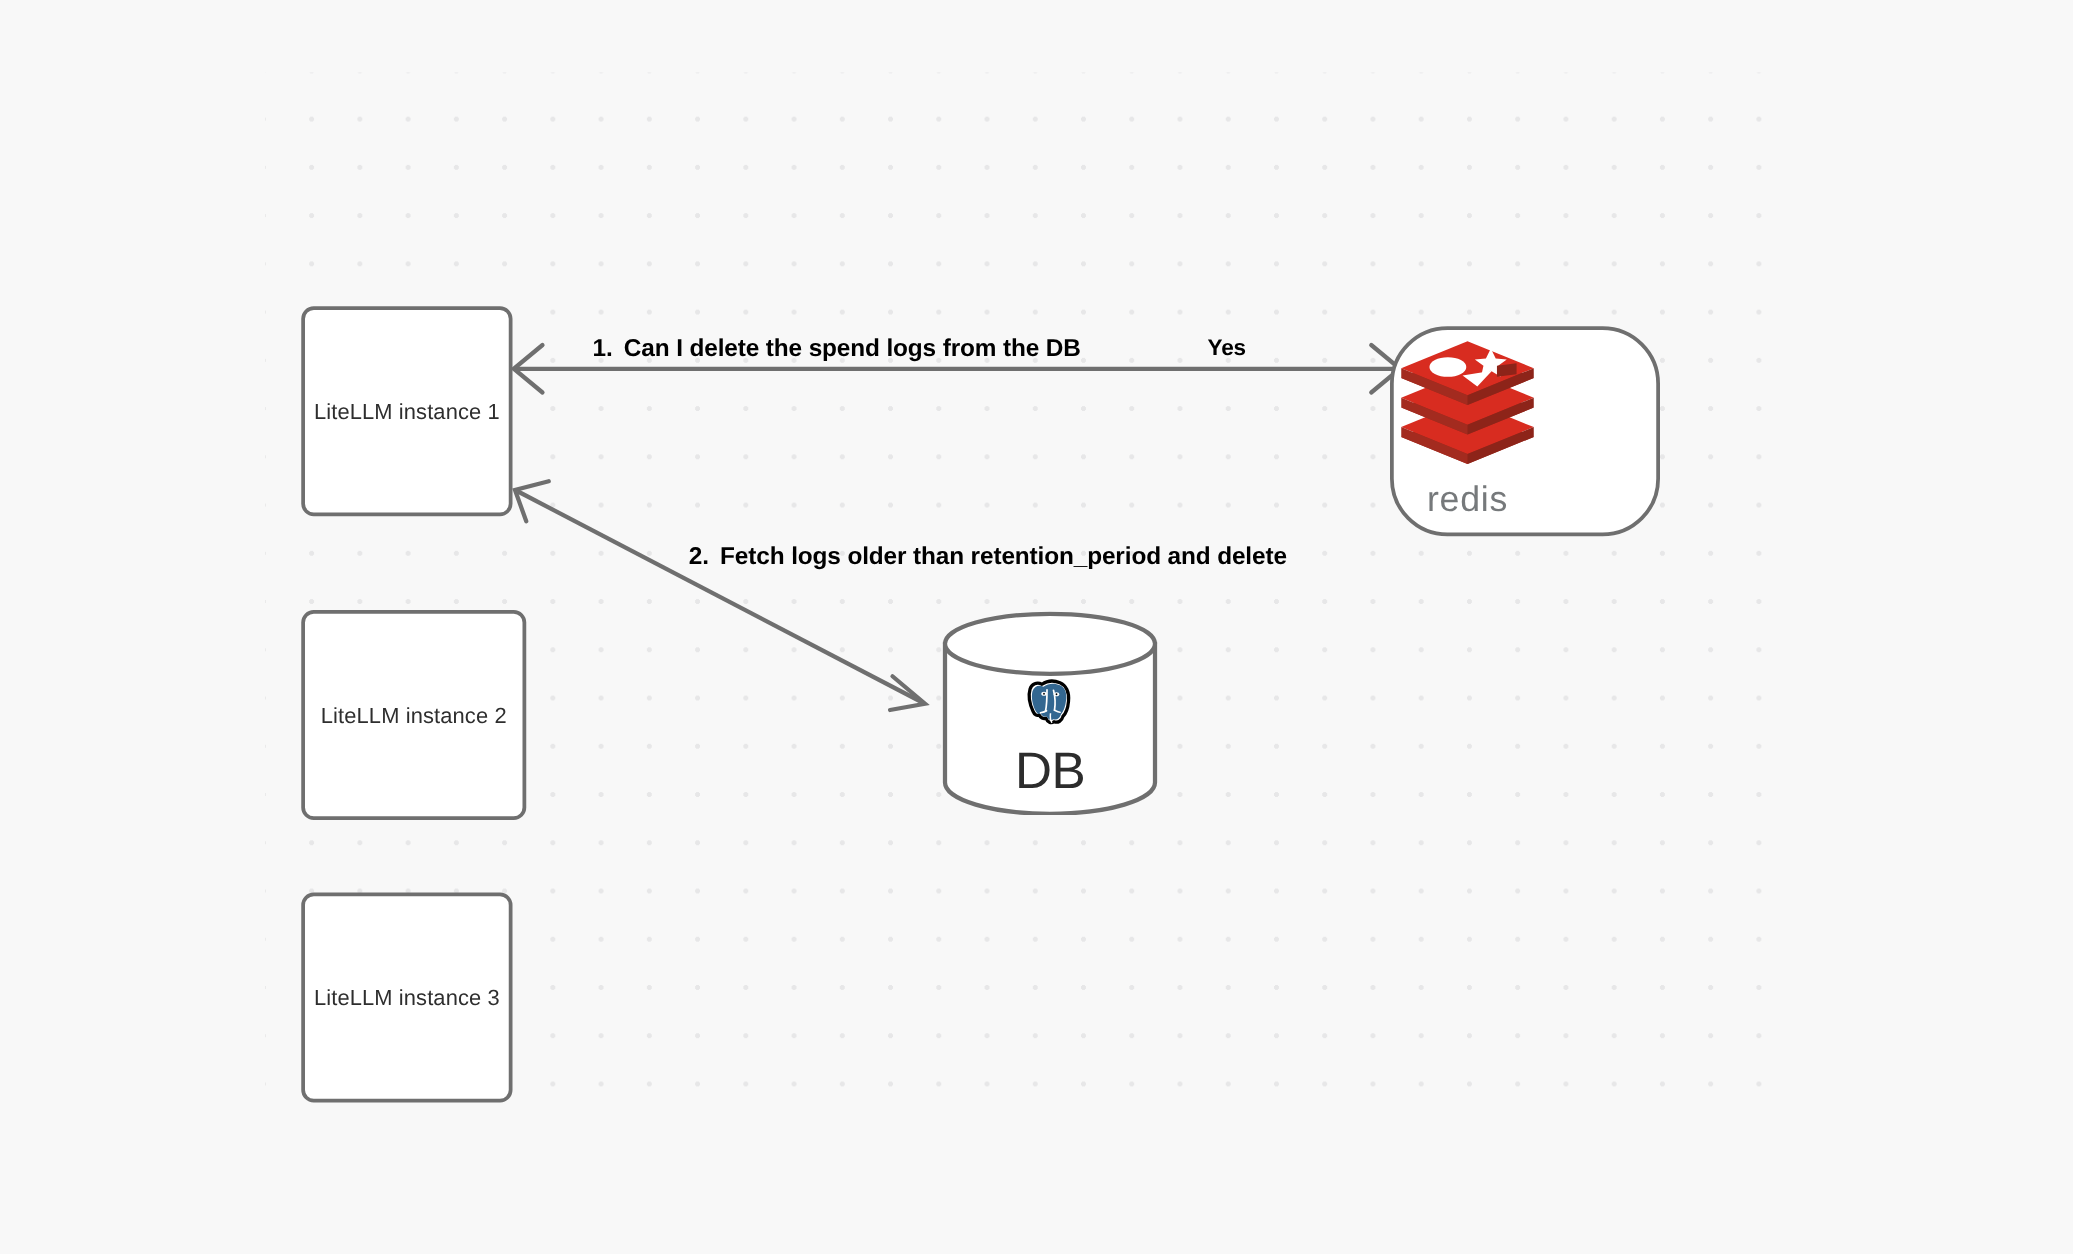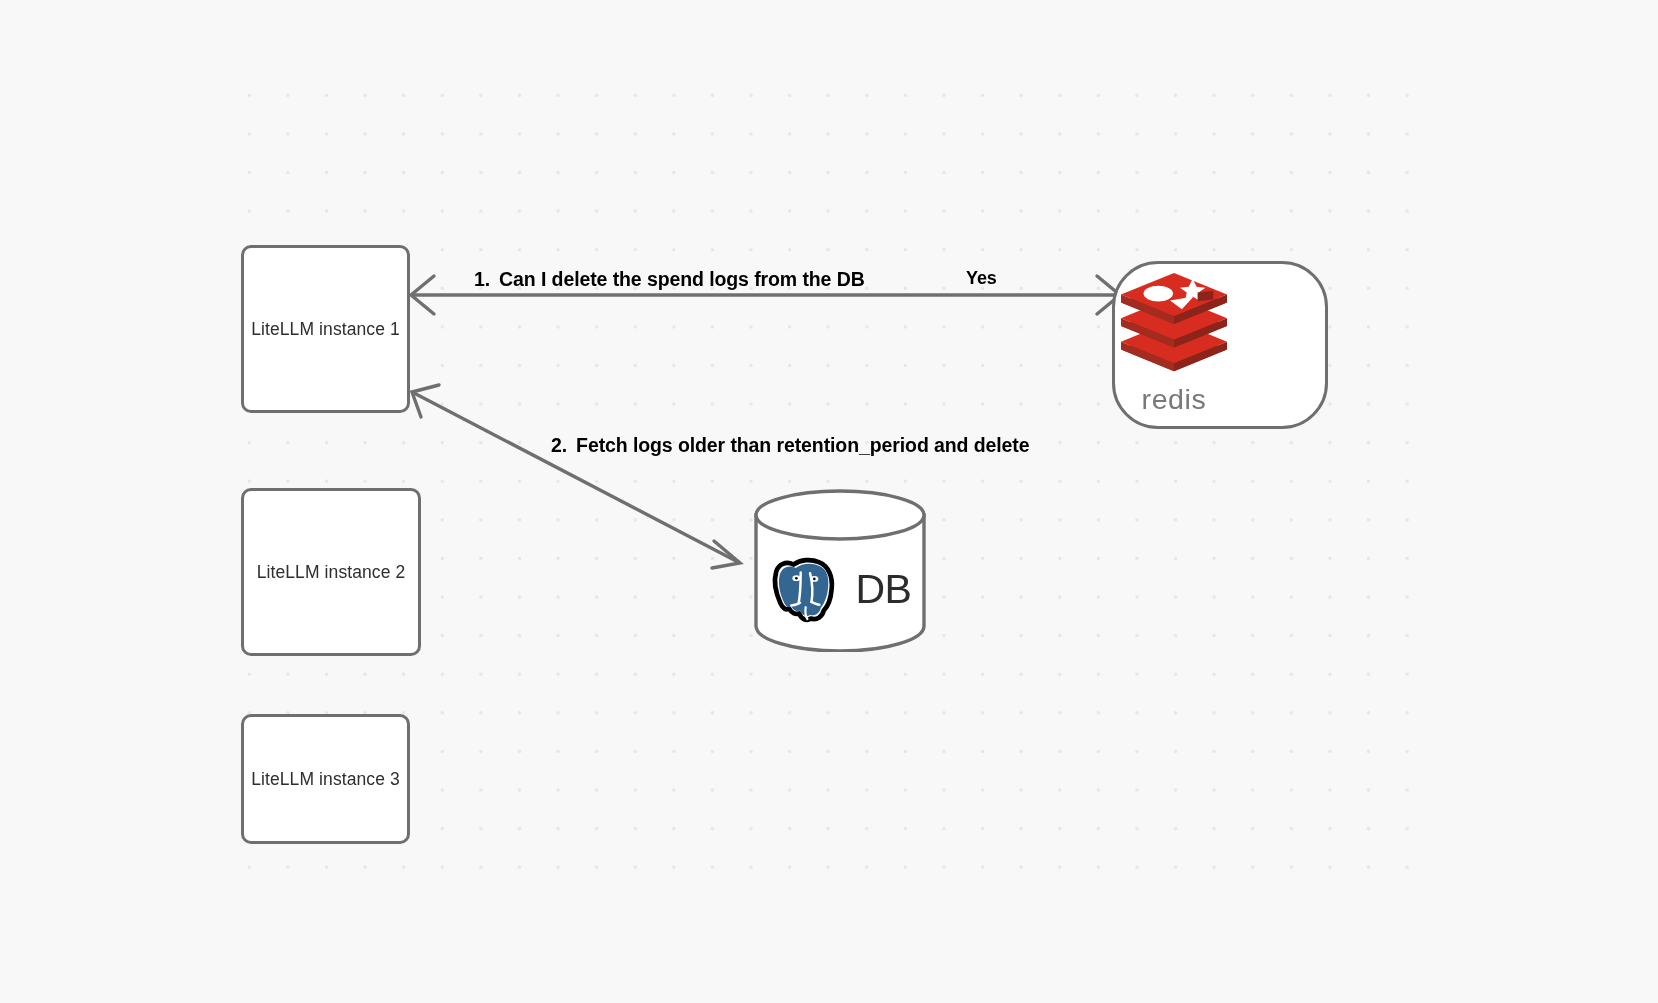--- a/index.html
+++ b/index.html
@@ -56,21 +56,21 @@
   .node-box .node-label {
     font-size: 17.5px;
     font-weight: 400;
     color: #2e2e2e;
     letter-spacing: 0.1px;
     white-space: nowrap;
   }
 
   #node-instance-1 { left: 241px; top: 245px; width: 169px; height: 168px; }
   #node-instance-2 { left: 241px; top: 488px; width: 180px; height: 168px; }
-  #node-instance-3 { left: 241px; top: 714px; width: 169px; height: 130px; }
+  #node-instance-3 { left: 241px; top: 714px; width: 169px; height: 168px; }
 
   
   #node-redis {
     position: absolute;
     left: 1112px;
     top: 261px;
     width: 216px;
     height: 168px;
     background: #ffffff;
     border: 3px solid #6f6f6f;
@@ -104,20 +104,21 @@
   .db-inner {
     position: absolute;
     left: 0;
     top: 52px;
     width: 174px;
     height: 96px;
     display: flex;
     align-items: center;
     justify-content: center;
     gap: 15px;
+    flex-direction: column;
   }
   .pg-logo { width: 72px; height: 72px; display: block; }
   .db-text {
     font-size: 41px;
     font-weight: 400;
     color: #2c2c2c;
     line-height: 1;
     letter-spacing: -0.5px;
   }
 

